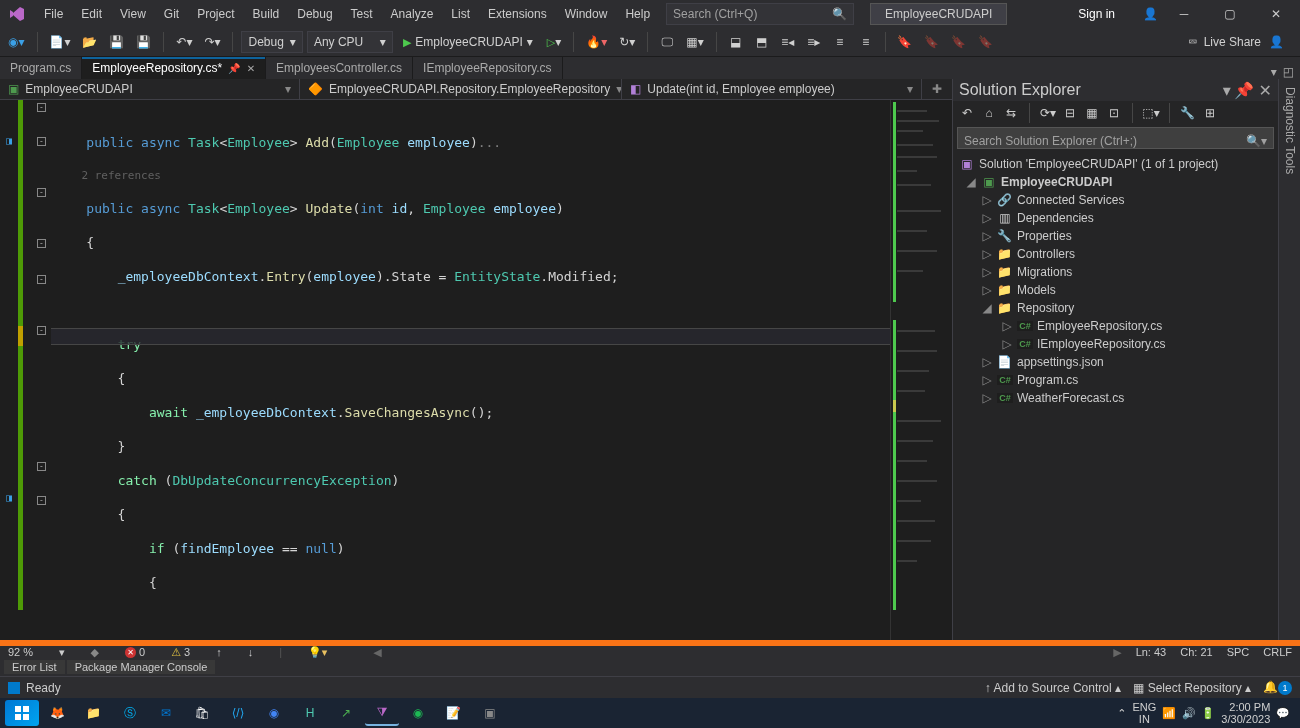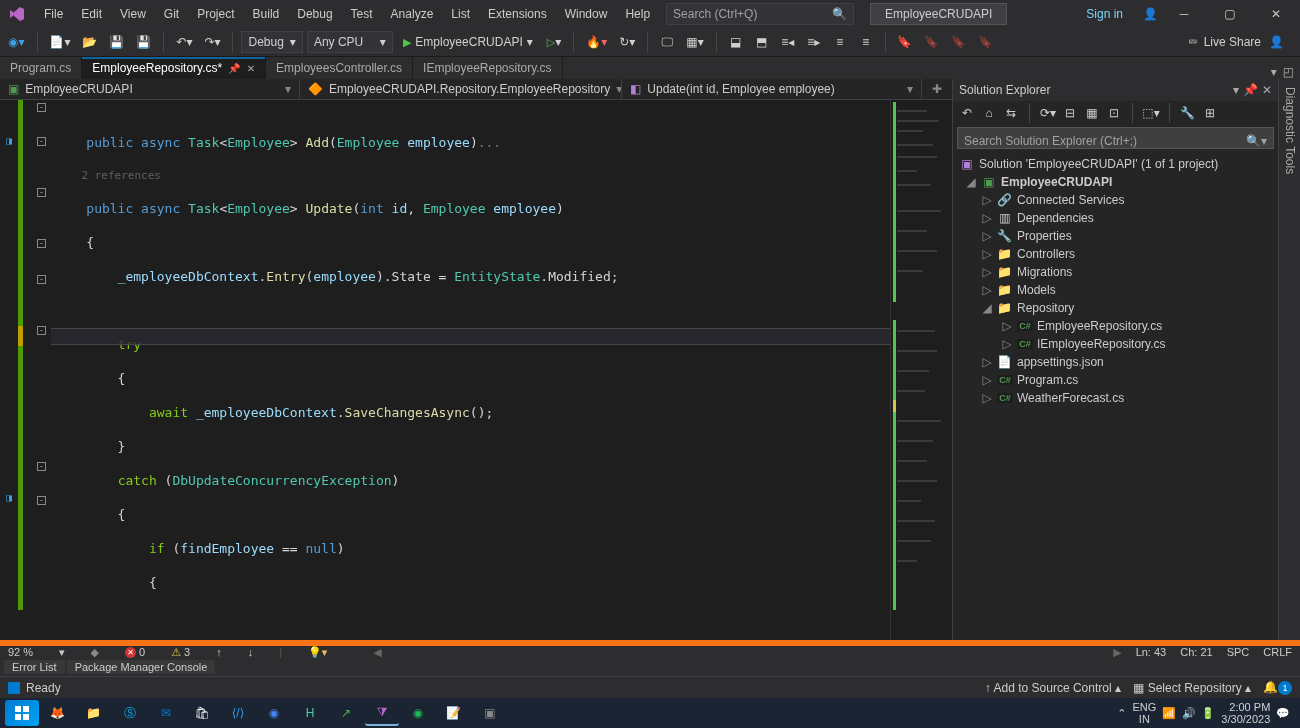--- a/index.html
+++ b/index.html
@@ -58,21 +58,21 @@
   height: 22px;
   display: flex;
   align-items: center;
 }
 .titlebar-right {
   margin-left: auto;
   display: flex;
   align-items: center;
   gap: 6px;
 }
-.signin { margin-right: 10px; color: #7dd3fc; padding: 0 4px; }
+.signin { margin-right: 18px; color: #ffffff; padding: 0 4px; }
 .win-btn {
   width: 40px; height: 28px;
   display: flex; align-items:center; justify-content:center;
   color: #cccccc;
 }
 .toolbar {
   height: 29px;
   background: #2d2d30;
   border-bottom: 1px solid #1b1b1c;
   display: flex;
@@ -181,21 +181,21 @@
   position: relative;
 }
 .minimap .mm-block { position:absolute; left:6px; right:6px; background:#3a3a3a; height:2px; }
 .minimap .mm-green { position:absolute; left:2px; width:3px; background:#4ec94e; }
 .minimap .mm-yellow { position:absolute; left:2px; width:3px; background:#c9c94e; }
 
 .k-blue { color:#569cd6; }
 .k-teal { color:#4ec9b0; }
 .k-lightblue { color:#9cdcfe; }
 .k-yellow { color:#dcdcaa; }
-.k-purple { color:#84cc16; }
+.k-purple { color:#86efac; }
 .k-gray { color:#808080; }
 
 .codelens { color:#606060; font-size:11px; height:15px; line-height:15px; }
 
 .hl-line {
   position:absolute;
   left:0; right:0;
   height:17px;
   background: rgba(40,40,48,0.8);
   border-top:1px solid #464646;
@@ -205,21 +205,21 @@
 
 .solution-explorer {
   width: 326px;
   background:#252526;
   border-left:1px solid #3f3f46;
   display:flex; flex-direction:column;
 }
 .tool-title {
   height:22px; background:#2d2d30;
   display:flex; align-items:center; padding:0 6px;
-  color:#cccccc; font-size:12px;
+  color:#cccccc; font-size:16px;
   gap:4px;
 }
 .tool-title .tool-btns { margin-left:auto; display:flex; gap:4px; color:#aaa; }
 .se-toolbar { height:24px; display:flex; align-items:center; gap:6px; padding:0 6px; color:#ccc; }
 .se-toolbar .tb-icon { width:16px; height:16px; display:flex; align-items:center; justify-content:center; }
 .se-search {
   height:22px; margin:2px 4px; background:#3f3f3f; border:1px solid #555;
   display:flex; align-items:flex-end; padding: 0 6px; color:#a0a0a0;
 }
 .se-search .mag { margin-left:auto; }

